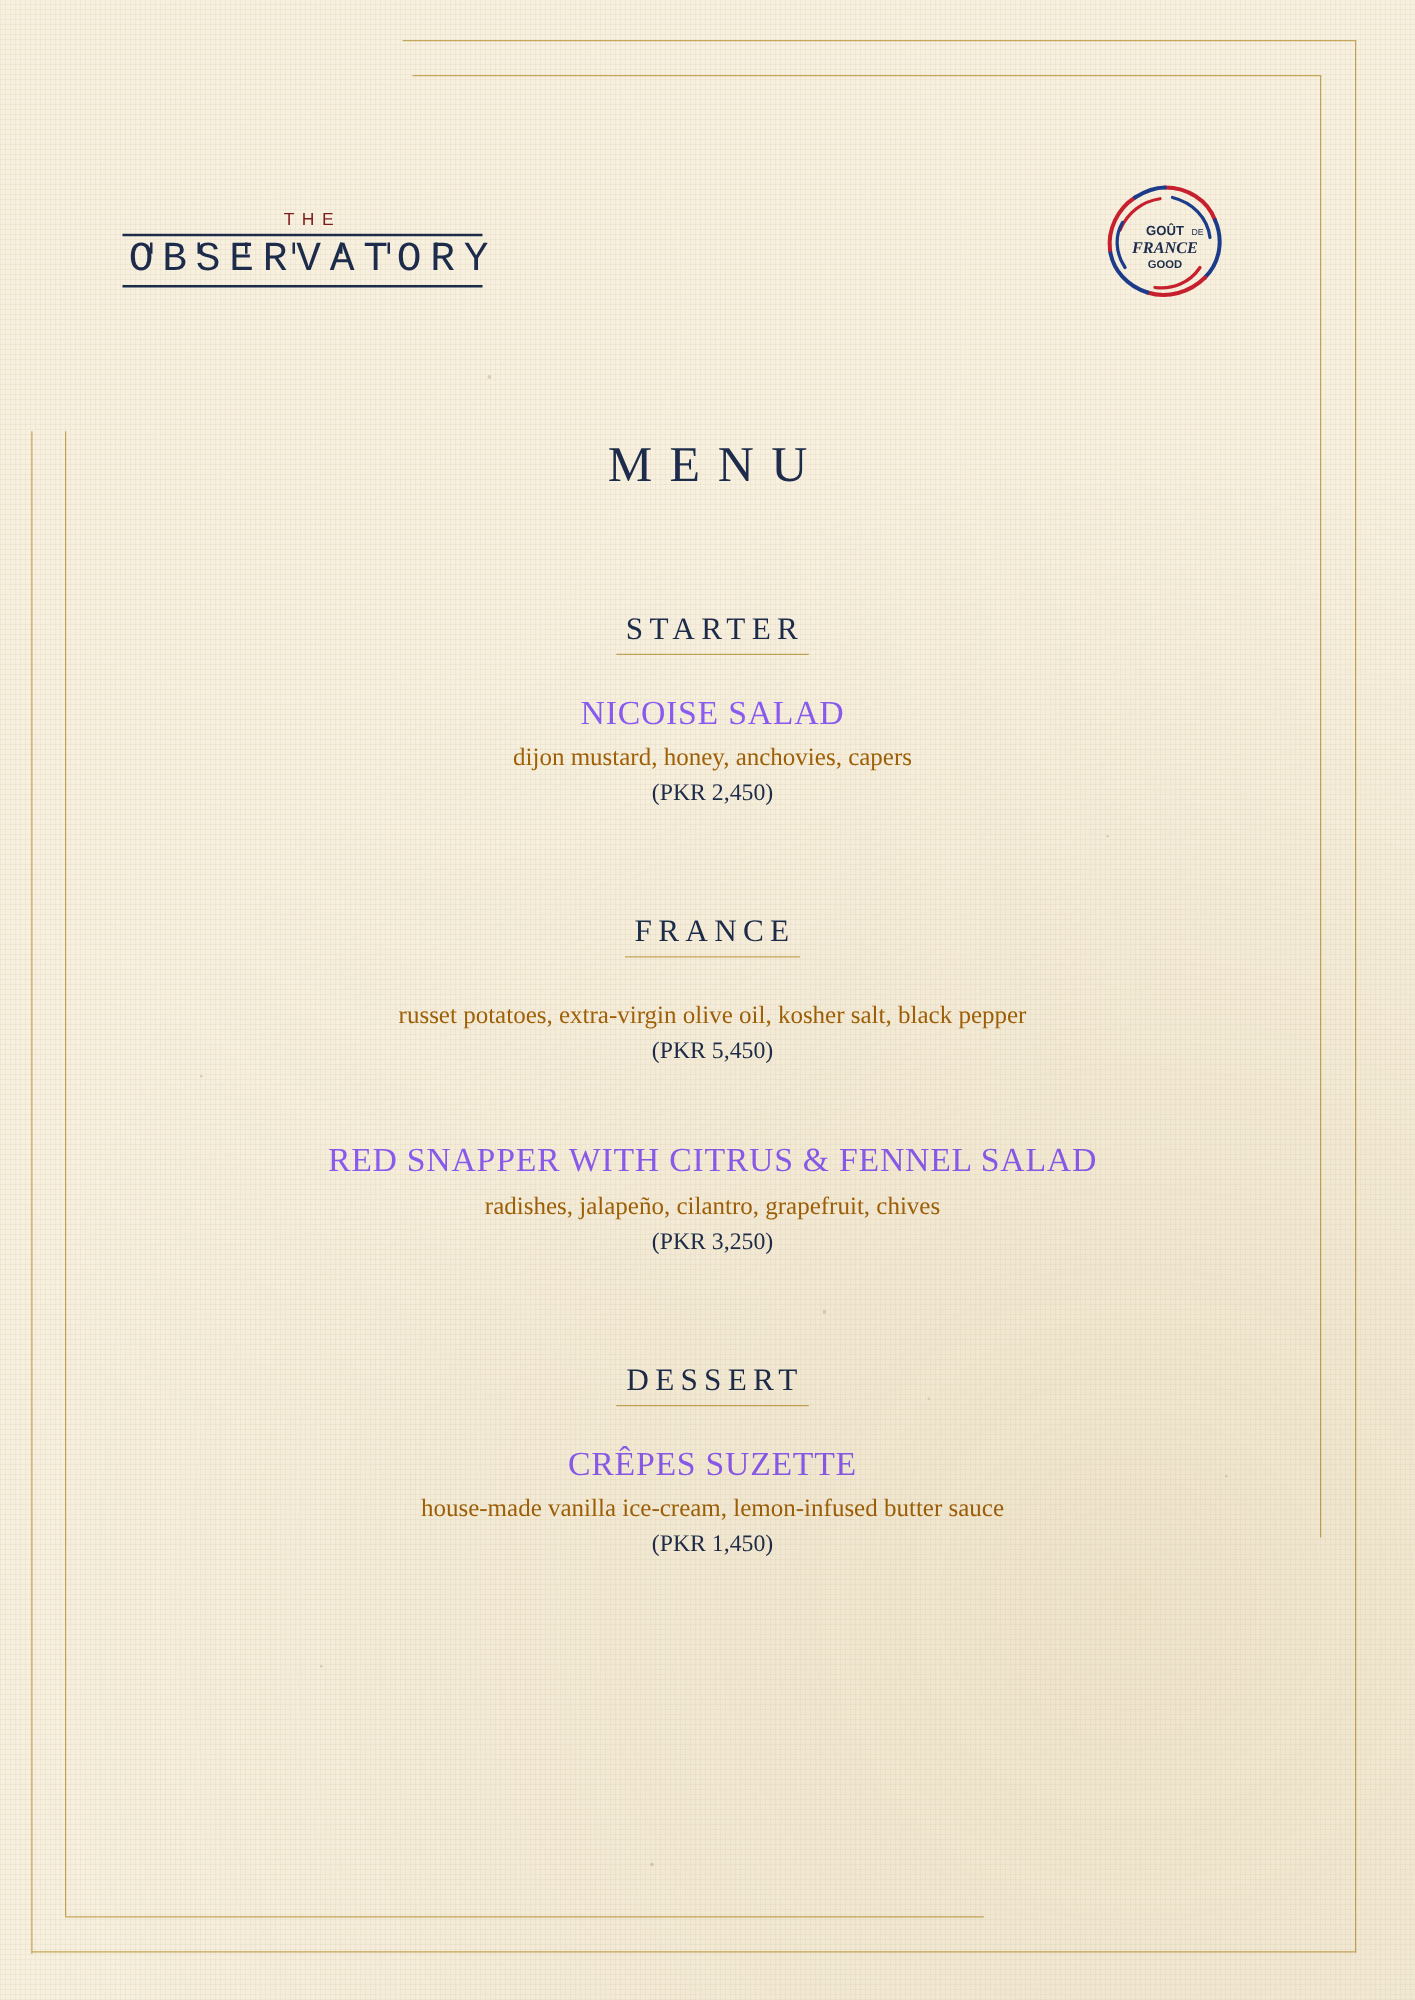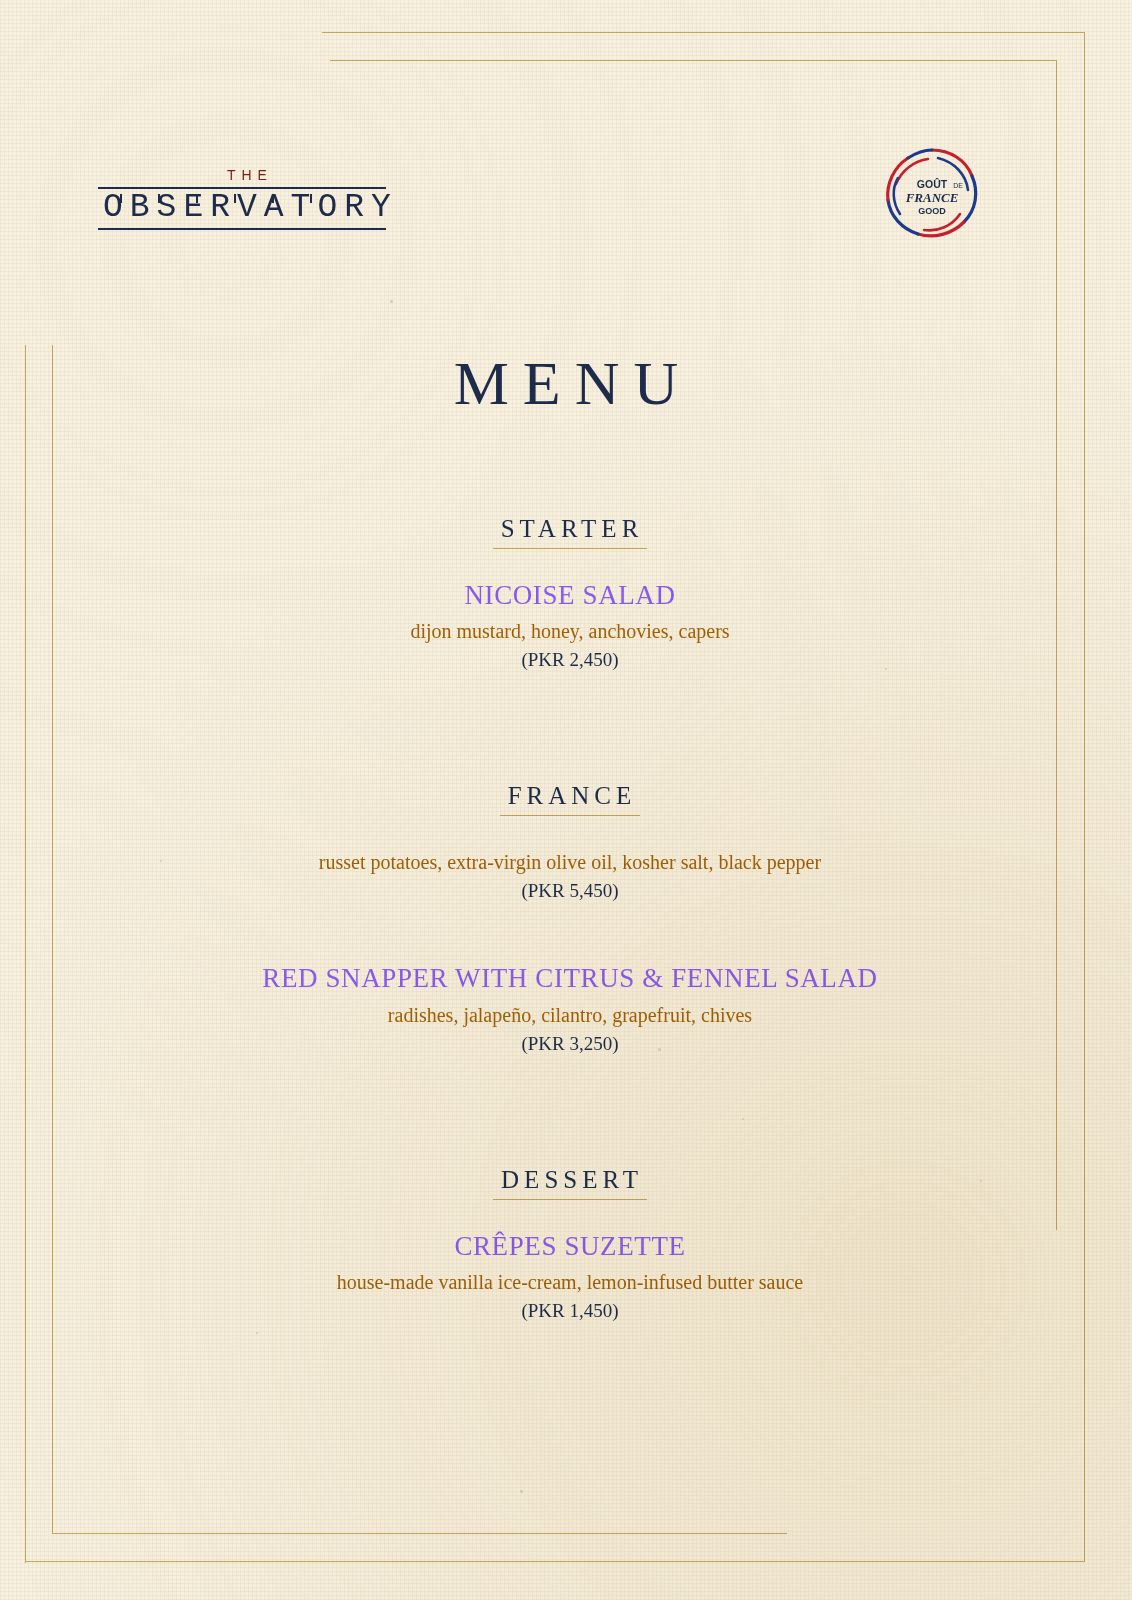--- a/index.html
+++ b/index.html
@@ -156,21 +156,21 @@
   }
   .badge svg { display: block; }
 
   
   .menu-title {
     position: absolute;
     top: 348px;
     left: 0;
     width: 1132px;
     text-align: center;
-    font-size: 62px;
+    font-size: 40px;
     letter-spacing: 14px;
     color: #1d2c4c;
     padding-left: 14px;
     box-sizing: border-box;
   }
 
   .content {
     position: absolute;
     top: 490px;
     left: 140px;
@@ -182,21 +182,20 @@
     margin-bottom: 6px;
   }
   .section-title {
     display: inline-block;
     font-size: 25px;
     letter-spacing: 5px;
     color: #1d2c4c;
     border-bottom: 1.4px solid #c6a85c;
     padding: 0 4px 5px 8px;
     margin-bottom: 28px;
-    margin-top: 25px;
   }
   .dish {
     margin-bottom: 34px;
   }
   .dish-name {
     font-size: 27px;
     letter-spacing: 0.6px;
     color: #8b5cf6;
     line-height: 1.35;
   }

